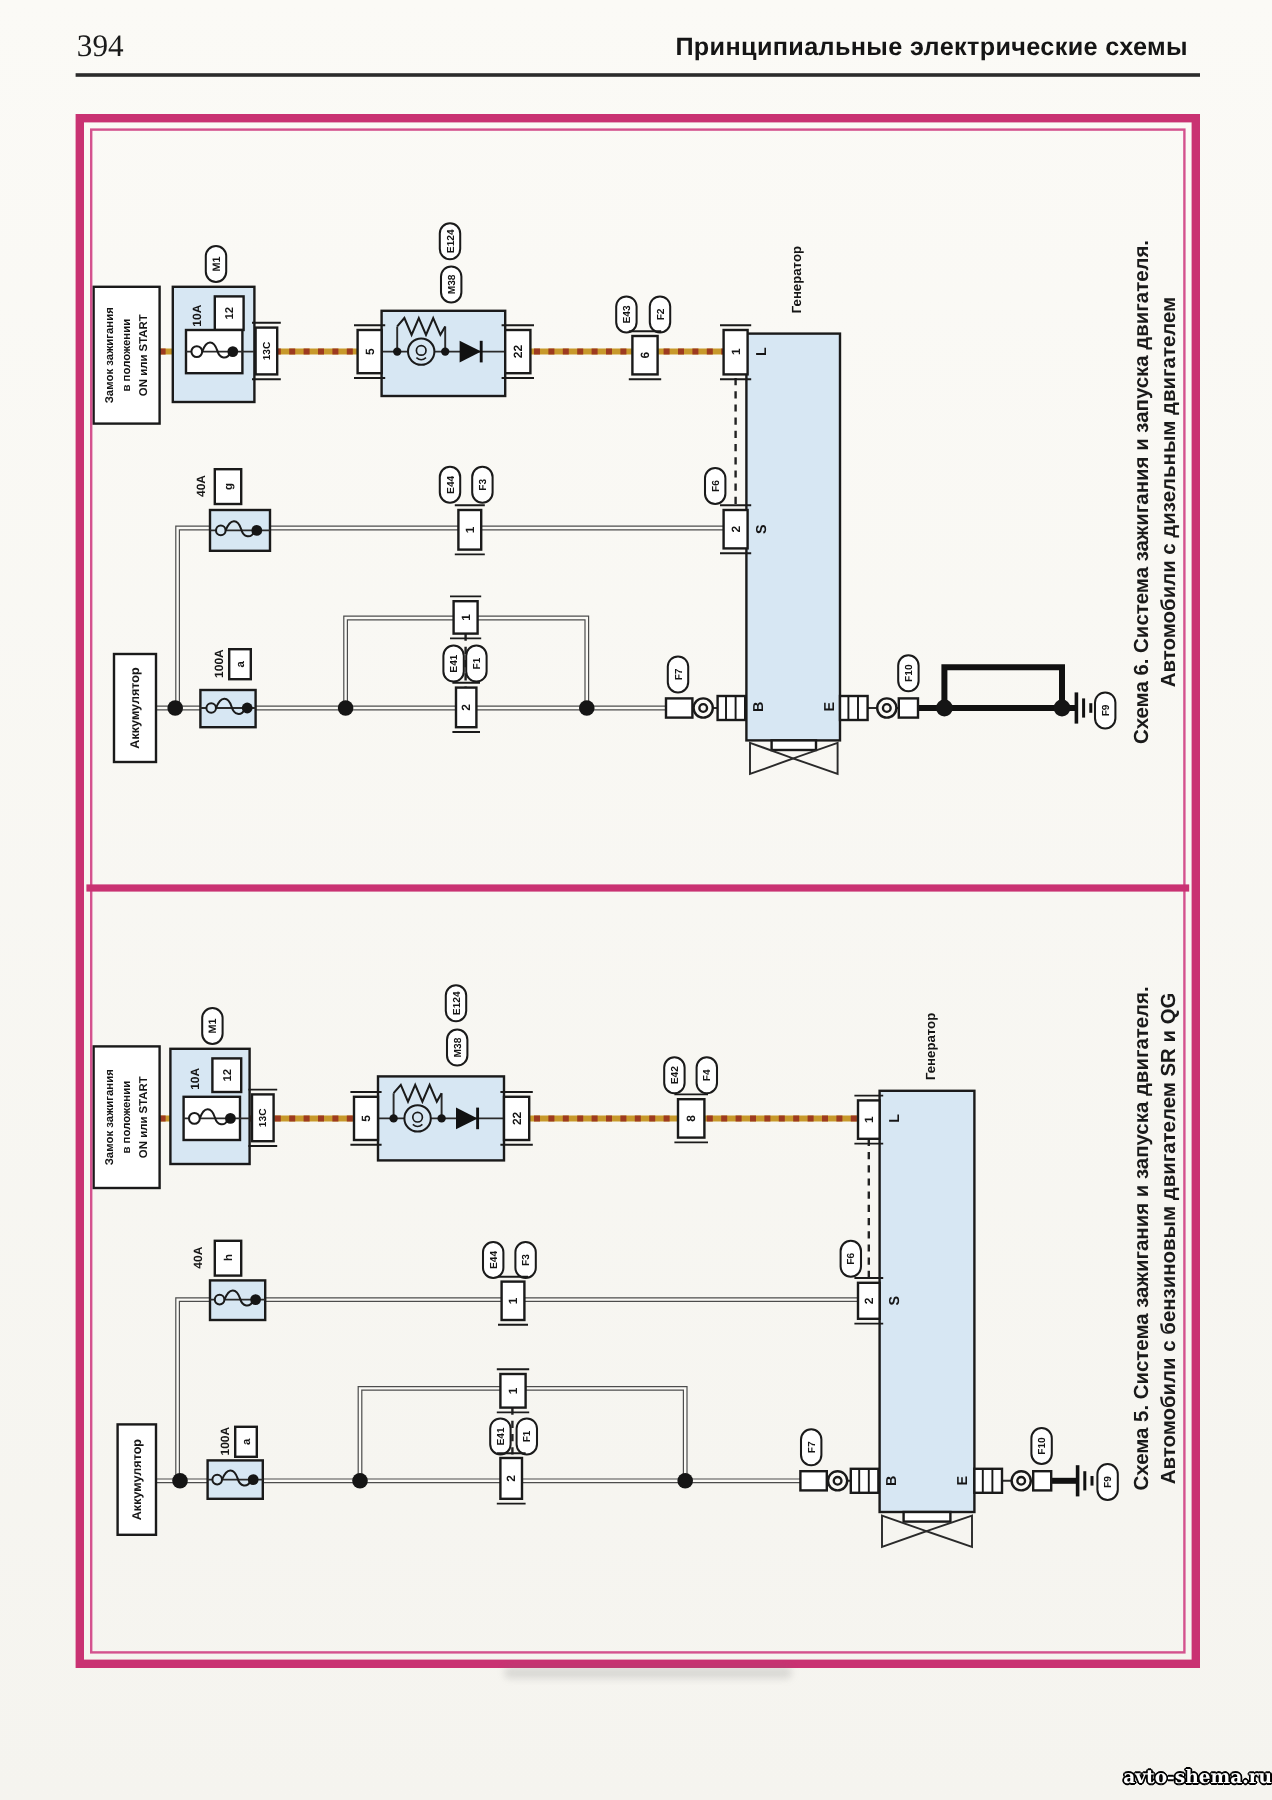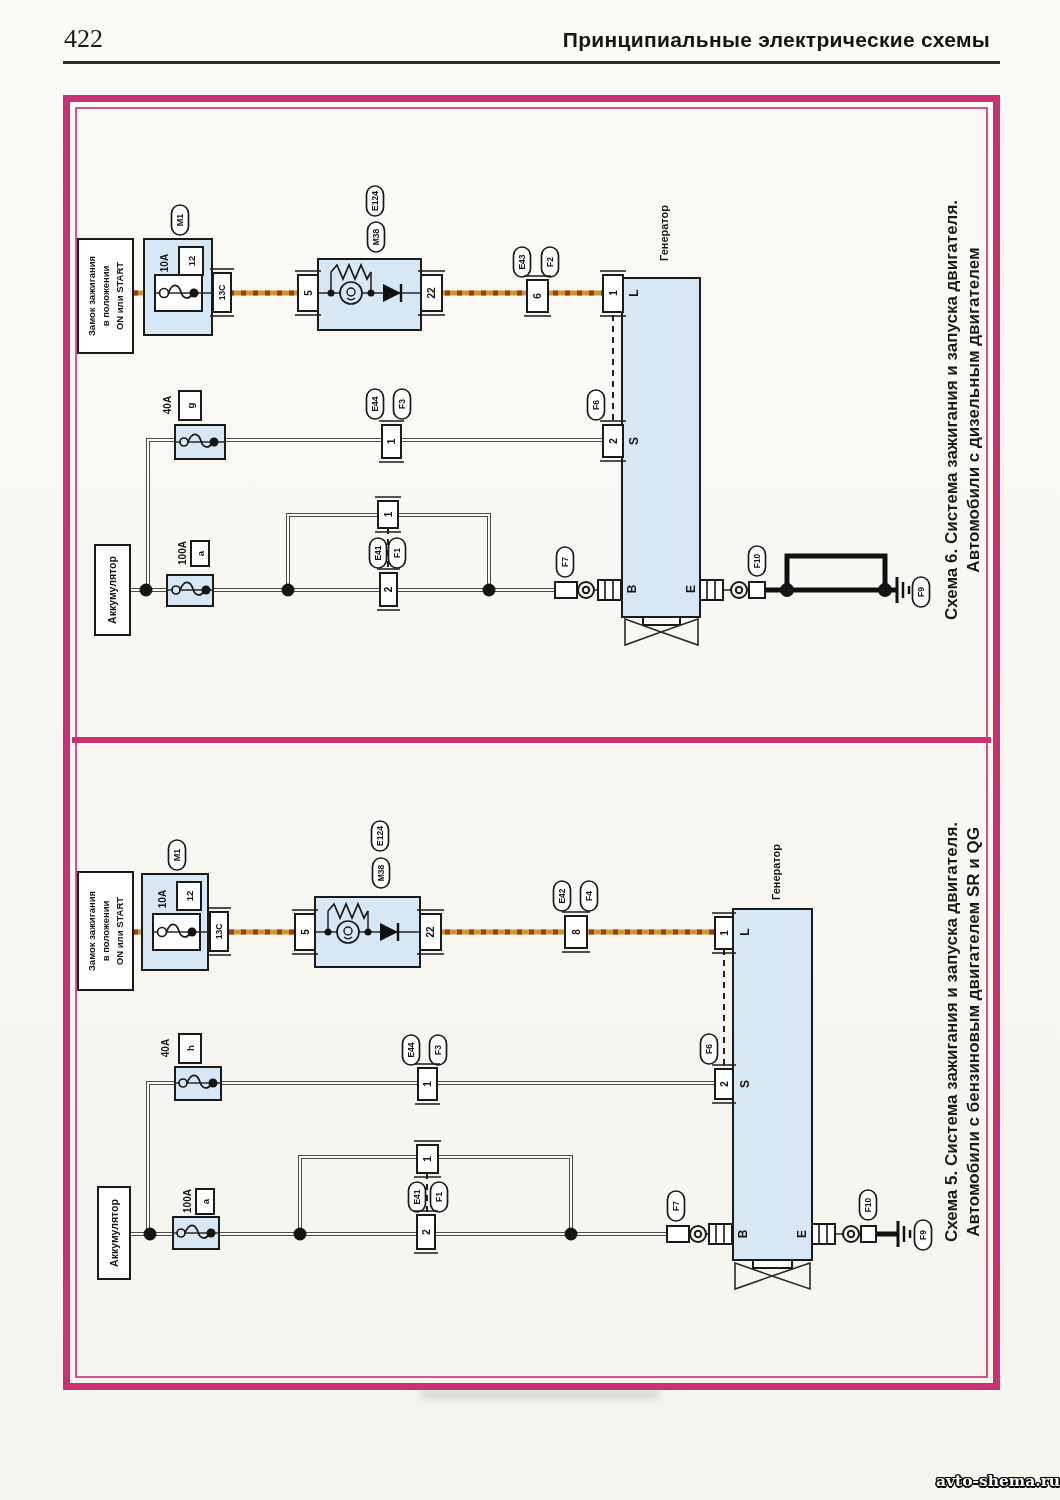--- a/index.html
+++ b/index.html
@@ -37,21 +37,21 @@
   .t105{font:600 10.5px "Liberation Sans",sans-serif;}
   .t11{font:600 11px "Liberation Sans",sans-serif;}
   .t12{font:700 12px "Liberation Sans",sans-serif;}
   .cap{font:700 17px "Liberation Sans",sans-serif;fill:#1a1a1a;}
 </style>
 </head>
 <body>
 
 <div class="page">
 
-  <div class="abs pgnum">422</div>
+  <div class="abs pgnum">394</div>
   <div class="abs title">Принципиальные электрические схемы</div>
   <div class="abs rule"></div>
 
   <svg style="left:65px;top:95px" width="935" height="645" viewBox="0 0 935 645">
 
     <g>
       <path class="stripeA" d="M 68 198 H 545"></path>
       <path class="stripeB" d="M 68 198 H 545"></path>
     </g>
 

